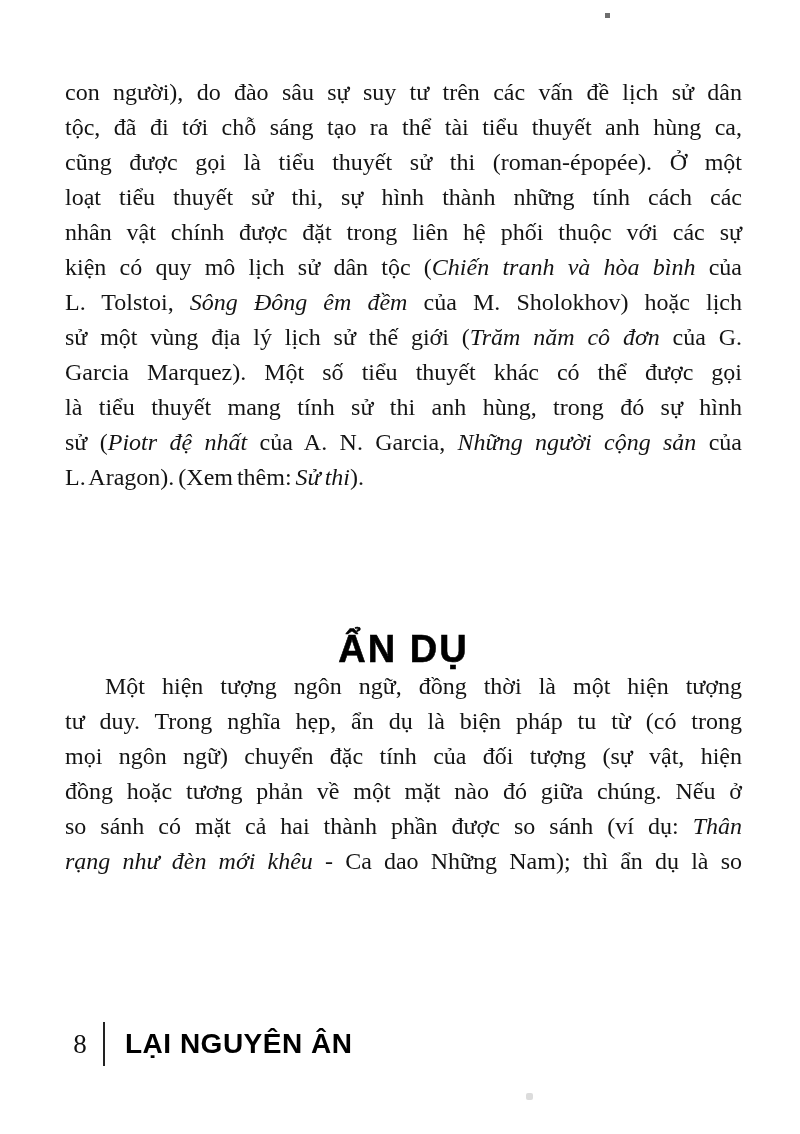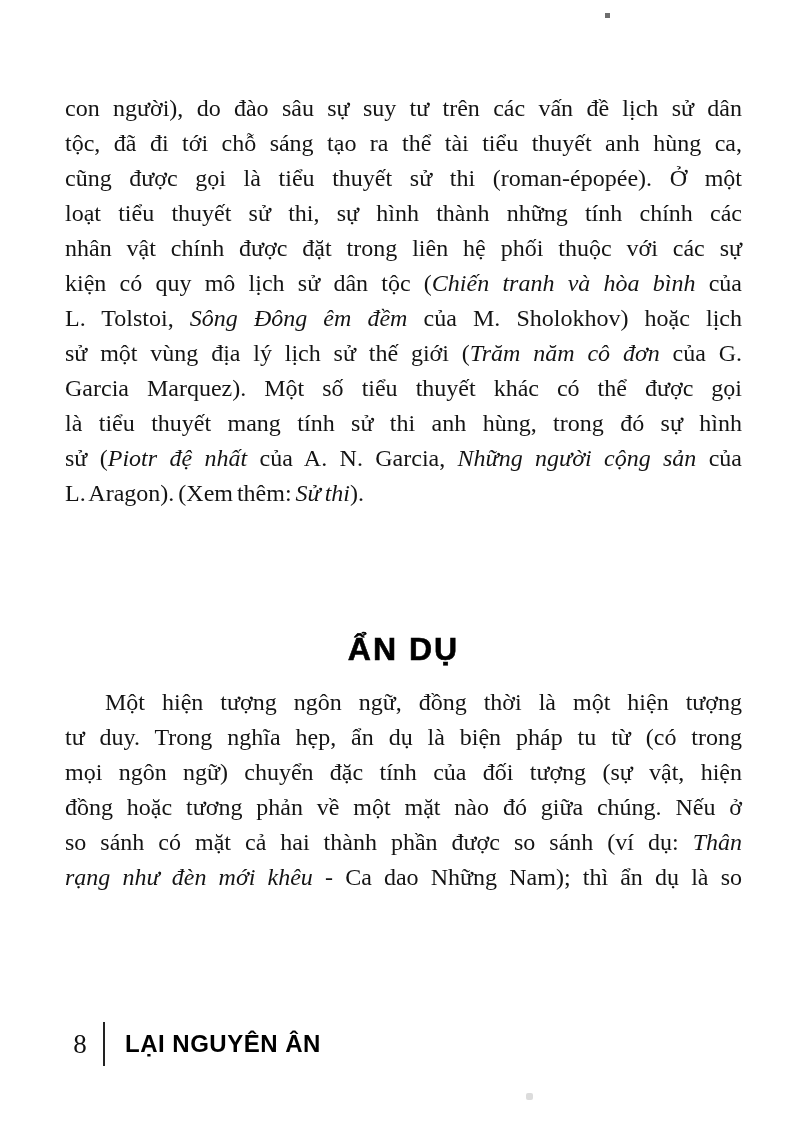--- a/index.html
+++ b/index.html
@@ -6,56 +6,56 @@
   .page{
     position:relative;
     width:800px;height:1134px;
     background:#ffffff;
     overflow:hidden;
     font-family:"Liberation Serif","DejaVu Serif",serif;
     color:#141414;
   }
   .text-block{
     position:absolute;left:65px;width:677px;
-    font-size:24px;line-height:35px;word-spacing:-2px;margin-top:16px;
+    font-size:24px;line-height:35px;word-spacing:-2px;
   }
   .p1{top:75px;}
   .p2{top:669px;}
   .line{
     text-align:justify;
     text-align-last:justify;
     white-space:normal;
     height:35px;overflow:visible;
   }
   .line.left{text-align-last:left;}
   .line.indent{text-indent:40px;}
   .it{font-style:italic;}
   .heading{
     position:absolute;top:631px;left:65px;width:677px;
     text-align:center;
     font-family:"Liberation Sans","DejaVu Sans",sans-serif;
-    font-weight:bold;font-size:32px;line-height:36px;
+    font-weight:bold;font-size:38px;line-height:36px;
     letter-spacing:2px;color:#000;
     -webkit-text-stroke:0.6px #000;
   }
   .footer{
     position:absolute;left:65px;top:1020px;height:48px;
     display:flex;align-items:center;
   }
   .footer .pagenum{
     width:30px;text-align:center;
     font-size:27px;color:#111;
   }
   .footer .bar{
     width:2px;height:44px;background:#222;margin-left:8px;
   }
   .footer .author{
     margin-left:20px;
     font-family:"Liberation Sans","DejaVu Sans",sans-serif;
-    font-weight:bold;font-size:24px;letter-spacing:0.5px;color:#000;
+    font-weight:bold;font-size:28px;letter-spacing:0.5px;color:#000;
   }
   .speck-top{
     position:absolute;left:605px;top:13px;width:5px;height:5px;
     background:#555;opacity:.85;
   }
   .speck-bottom{
     position:absolute;left:526px;top:1093px;width:7px;height:7px;
     background:#dcdcdc;border-radius:2px;
   }
 </style>
@@ -63,21 +63,21 @@
 <body>
 
 <div class="page">
 
   <div class="speck-top"></div>
 
   <div class="text-block p1">
     <div class="line">con người), do đào sâu sự suy tư trên các vấn đề lịch sử dân</div>
     <div class="line">tộc, đã đi tới chỗ sáng tạo ra thể tài tiểu thuyết anh hùng ca,</div>
     <div class="line">cũng được gọi là tiểu thuyết sử thi (roman-épopée). Ở một</div>
-    <div class="line">loạt tiểu thuyết sử thi, sự hình thành những tính chính các</div>
+    <div class="line">loạt tiểu thuyết sử thi, sự hình thành những tính cách các</div>
     <div class="line">nhân vật chính được đặt trong liên hệ phối thuộc với các sự</div>
     <div class="line"><span>kiện có quy mô lịch sử dân tộc (</span><span class="it">Chiến tranh và hòa bình</span><span> của</span></div>
     <div class="line"><span>L. Tolstoi, </span><span class="it">Sông Đông êm đềm</span><span> của M. Sholokhov) hoặc lịch</span></div>
     <div class="line"><span>sử một vùng địa lý lịch sử thế giới (</span><span class="it">Trăm năm cô đơn</span><span> của G.</span></div>
     <div class="line">Garcia Marquez). Một số tiểu thuyết khác có thể được gọi</div>
     <div class="line">là tiểu thuyết mang tính sử thi anh hùng, trong đó sự hình</div>
     <div class="line"><span>sử (</span><span class="it">Piotr đệ nhất</span><span> của A. N. Garcia, </span><span class="it">Những người cộng sản</span><span> của</span></div>
     <div class="line left"><span>L. Aragon). (Xem thêm: </span><span class="it">Sử thi</span><span>).</span></div>
   </div>
 

